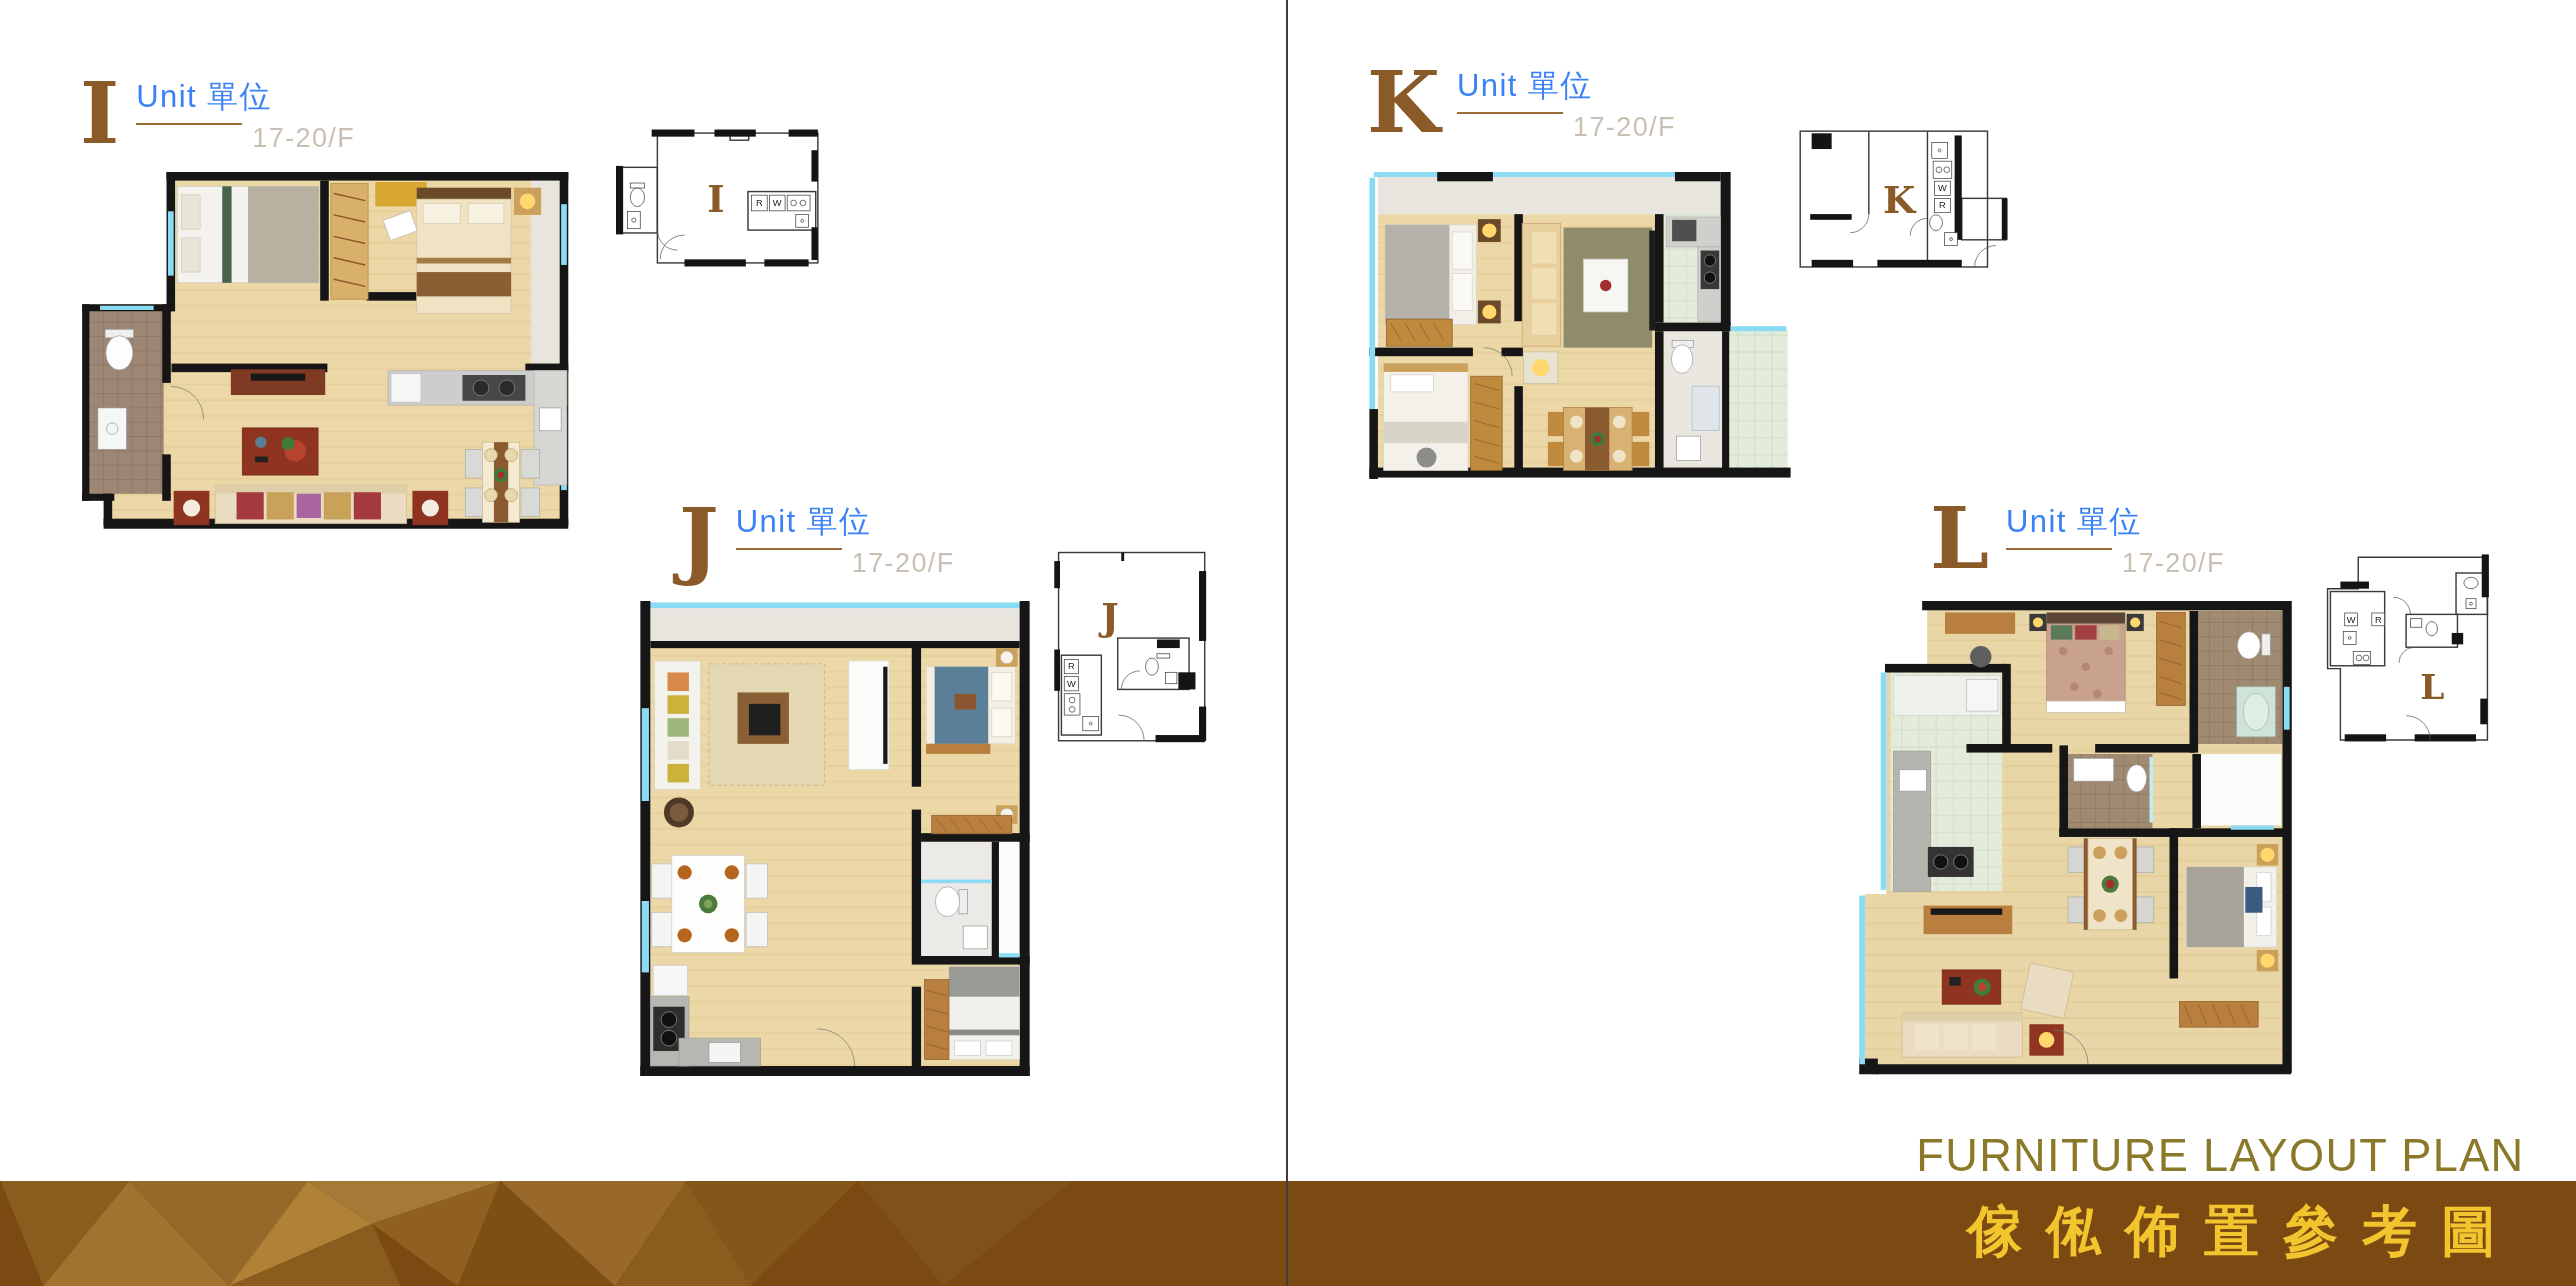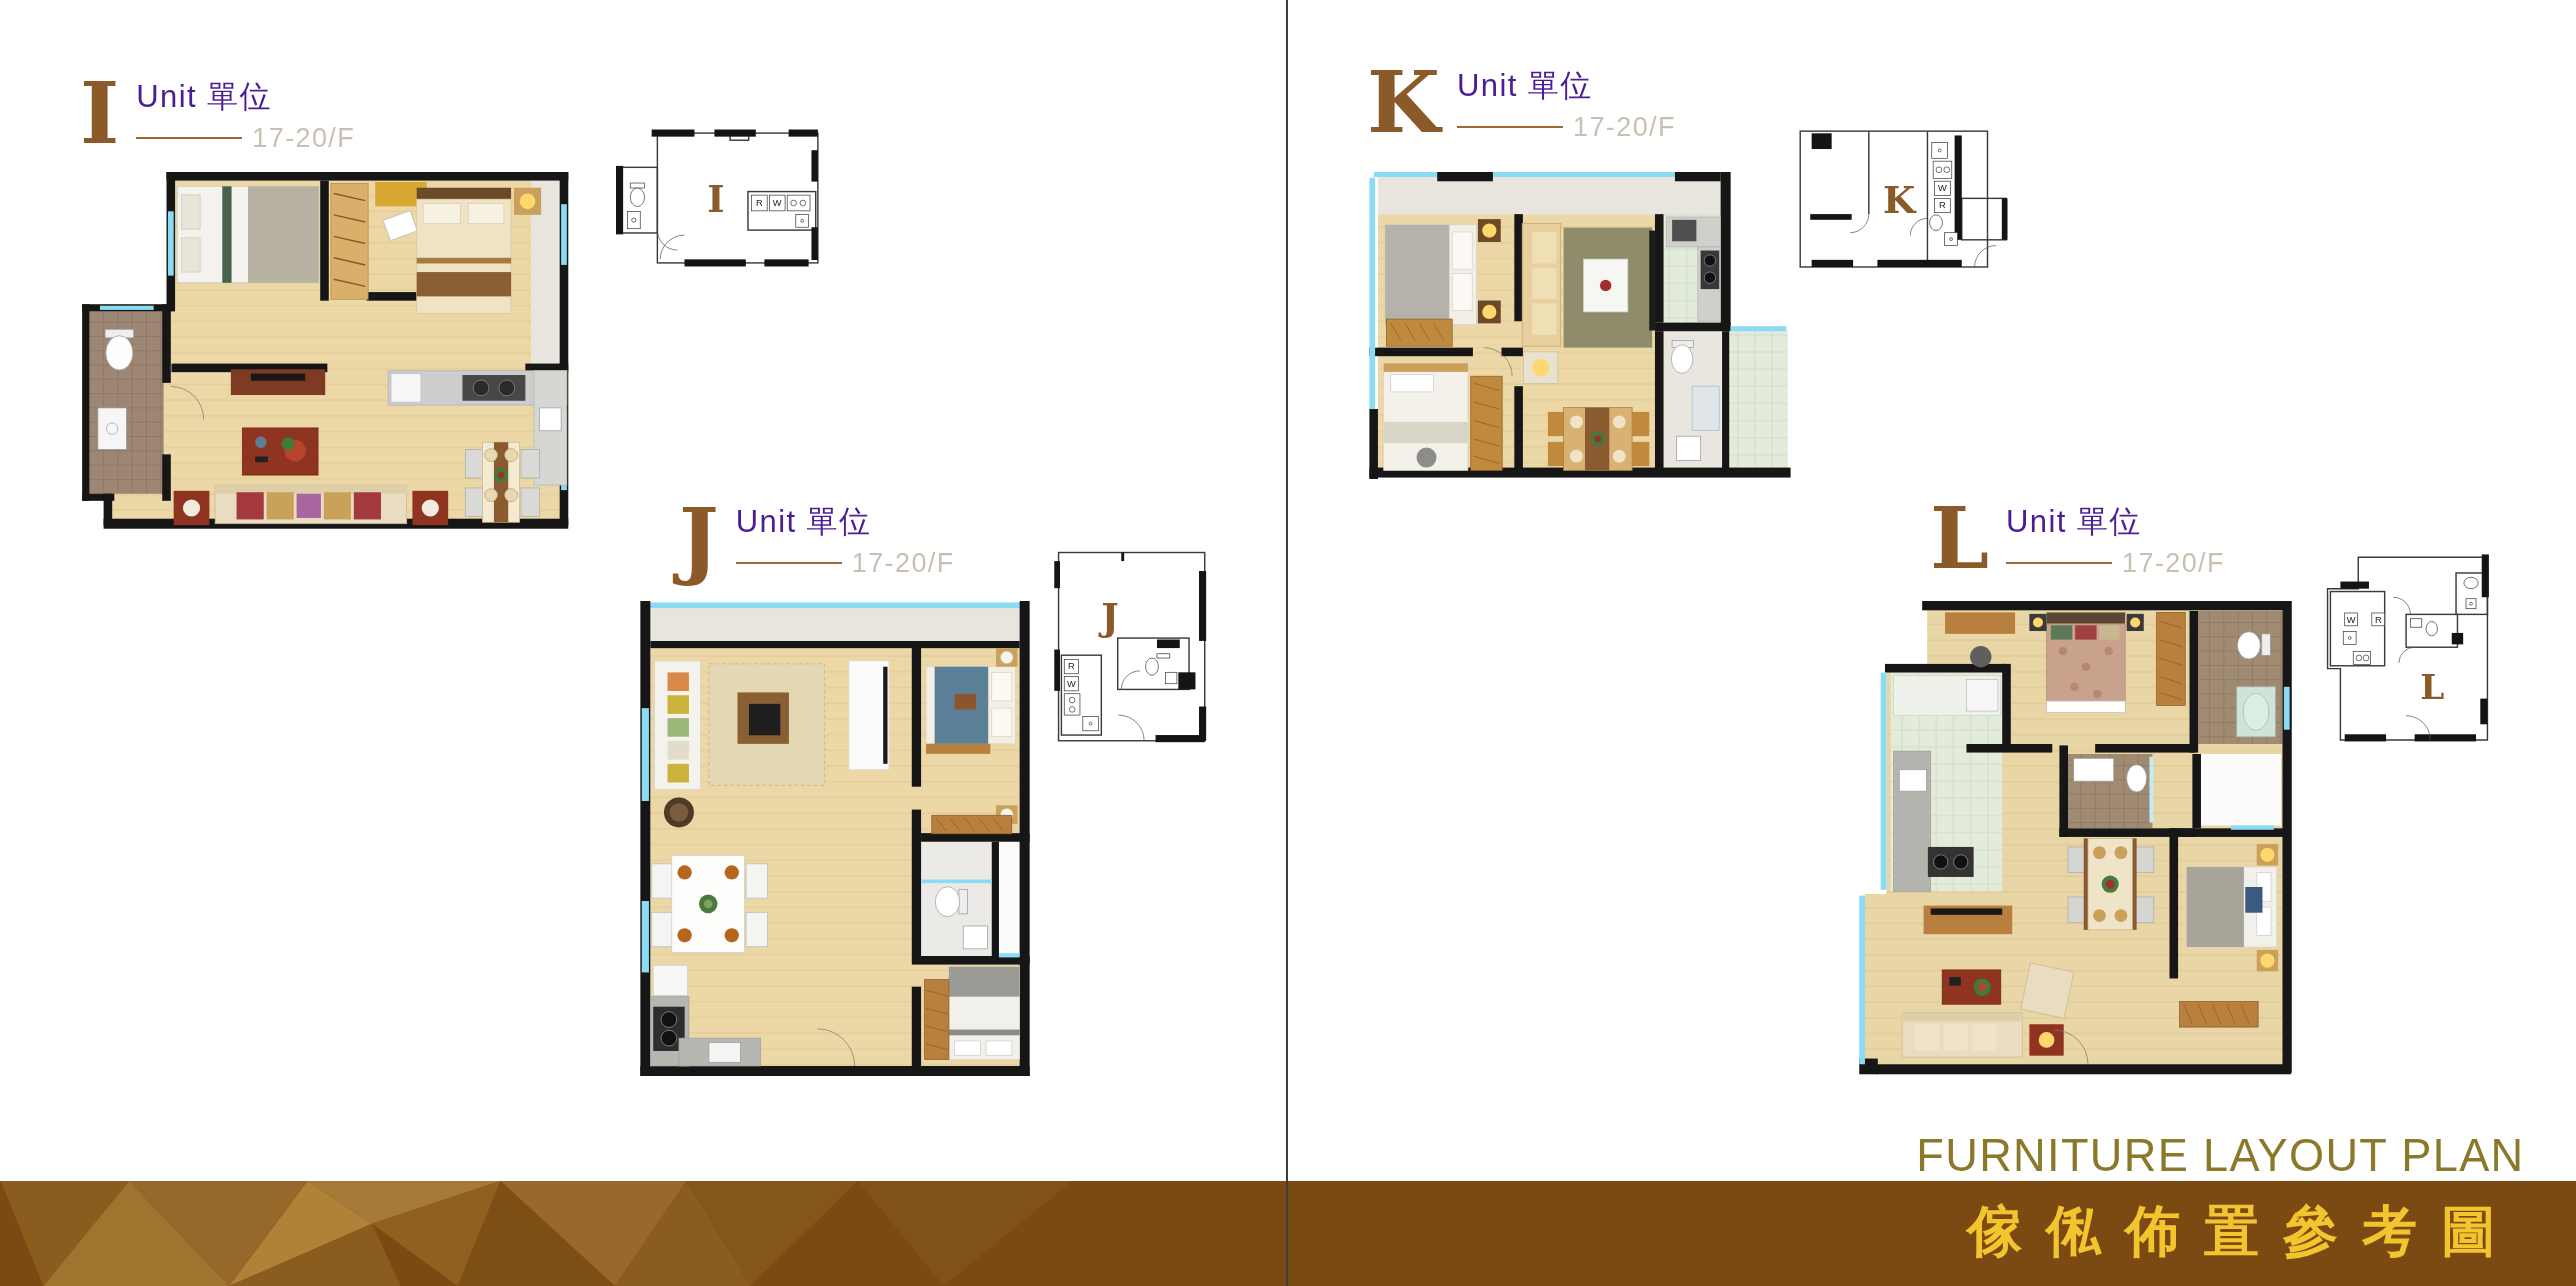--- a/index.html
+++ b/index.html
@@ -4,22 +4,22 @@
 <style>
   html,body{margin:0;padding:0;background:#ffffff;}
   body{width:2576px;height:1286px;position:relative;overflow:hidden;
        font-family:"Liberation Sans",sans-serif;}
 
   
   .unit-header{position:absolute;display:flex;align-items:flex-start;}
   .unit-letter{font-family:"DejaVu Serif",serif;font-size:84px;line-height:.8;
                color:#8a5a28;font-weight:bold;}
   .unit-meta{margin-left:17px;padding-top:1.4px;}
-  .unit-label{font-size:31px;color:#4c1d95;letter-spacing:1.4px;line-height:1.05;}
-  .rule-row{display:flex;align-items:center;margin-top:8.6px;}
+  .unit-label{font-size:31px;color:#3b82f6;letter-spacing:1.4px;line-height:1.05;}
+  .rule-row{display:flex;align-items:flex-start;margin-top:8.6px;}
   .rule{display:inline-block;width:106px;height:2.1px;background:#9c6b33;}
   .unit-floor{font-size:27px;color:#c9bfb2;margin-left:10px;letter-spacing:1.4px;}
 
   
   .plan{position:absolute;}
   .plan svg{display:block;width:100%;height:100%;}
 
   
   .schem-letter{font-family:"DejaVu Serif",serif;font-weight:bold;fill:#8a5a28;}
   .schem-lbl{font-family:"Liberation Sans",sans-serif;font-size:13px;fill:#222;}

